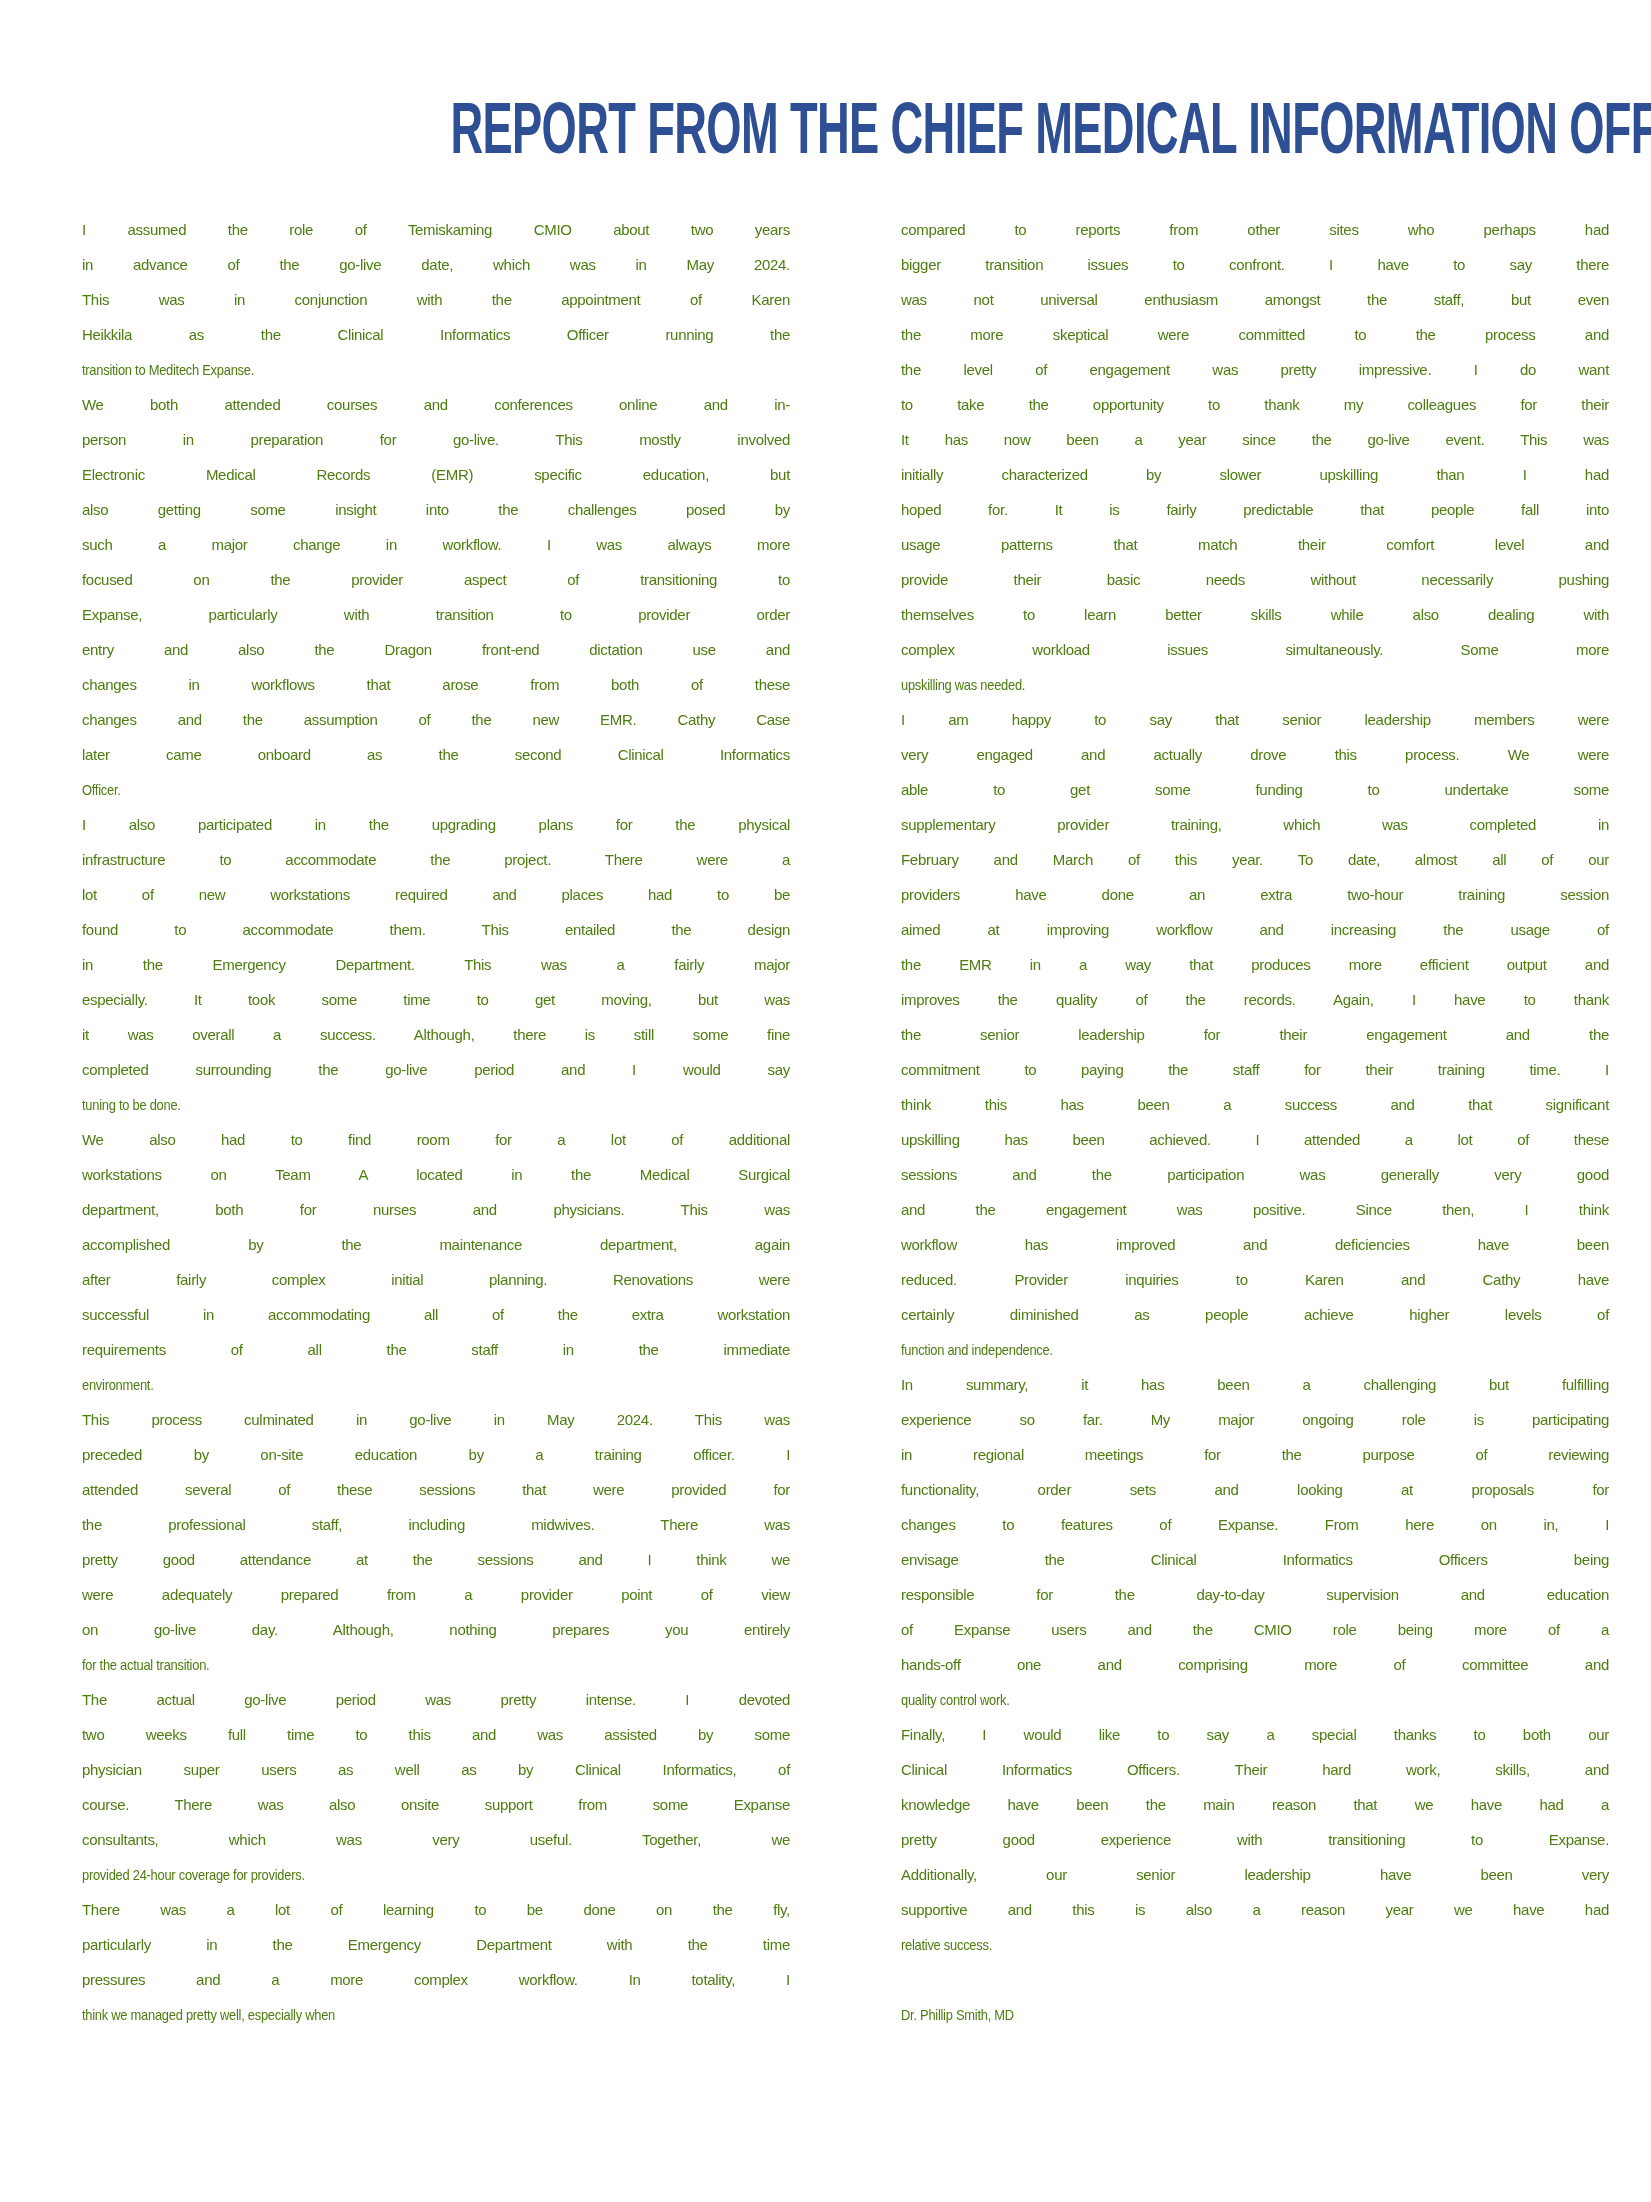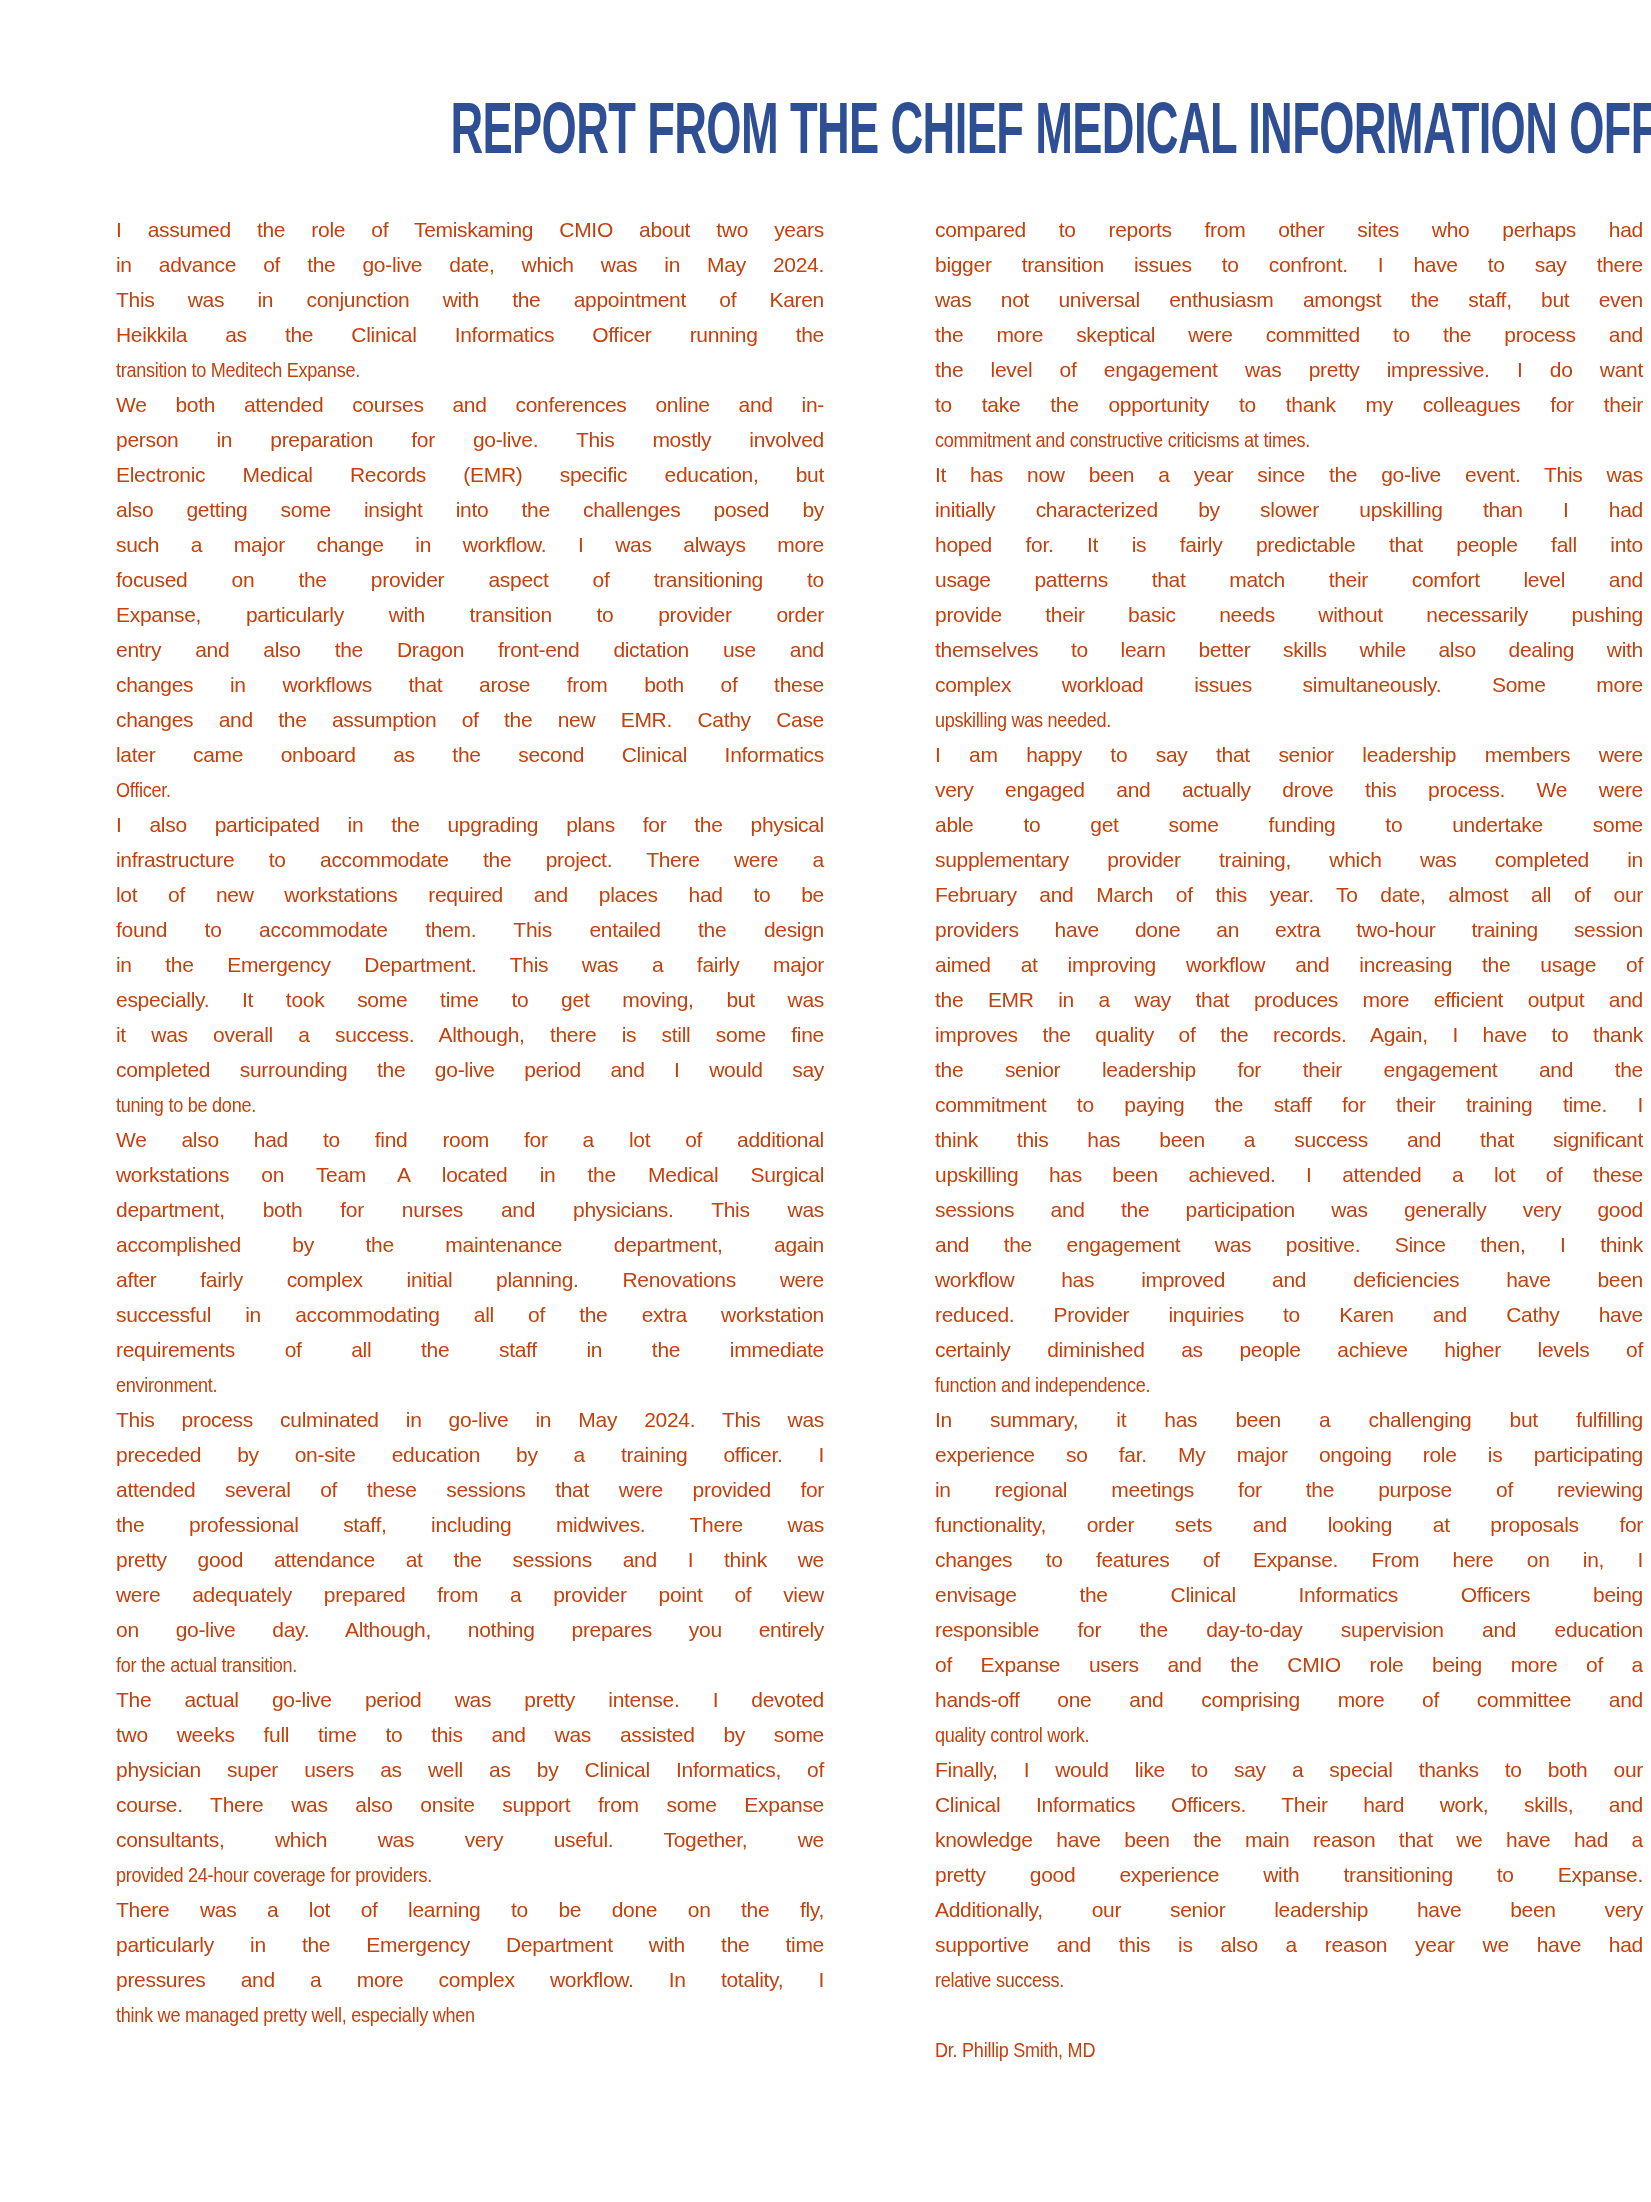--- a/index.html
+++ b/index.html
@@ -38,23 +38,22 @@
       color: #2e4f93;
       transform: scaleX(0.62);
       transform-origin: center center;
       white-space: nowrap;
     }
     .column {
       position: absolute;
       top: 212px;
       width: 708px;
       font-family: "Liberation Sans", "DejaVu Sans", sans-serif;
-      font-size: 21px;
-      color: #c2410c;
-      margin-left: 34px;
+      font-size: 15px;
+      color: #4d7c0f;
     }
     .column.left { left: 82px; }
     .column.right { left: 901px; }
     .line {
       display: block;
       height: 35px;
       line-height: 35px;
       white-space: nowrap;
       overflow: visible;
     }
@@ -237,21 +236,20 @@
       </div>
       <div class="line just">
         <span class="txt">the more skeptical were committed to the process and</span>
       </div>
       <div class="line just">
         <span class="txt">the level of engagement was pretty impressive. I do want</span>
       </div>
       <div class="line just">
         <span class="txt">to take the opportunity to thank my colleagues for their</span>
       </div>
-      <div class="line"><span class="txt" style="transform: scaleX(0.86);">commitment and constructive criticisms at times.</span></div>
       <div class="line just">
         <span class="txt">It has now been a year since the go-live event. This was</span>
       </div>
       <div class="line just">
         <span class="txt">initially characterized by slower upskilling than I had</span>
       </div>
       <div class="line just">
         <span class="txt">hoped for. It is fairly predictable that people fall into</span>
       </div>
       <div class="line just">

